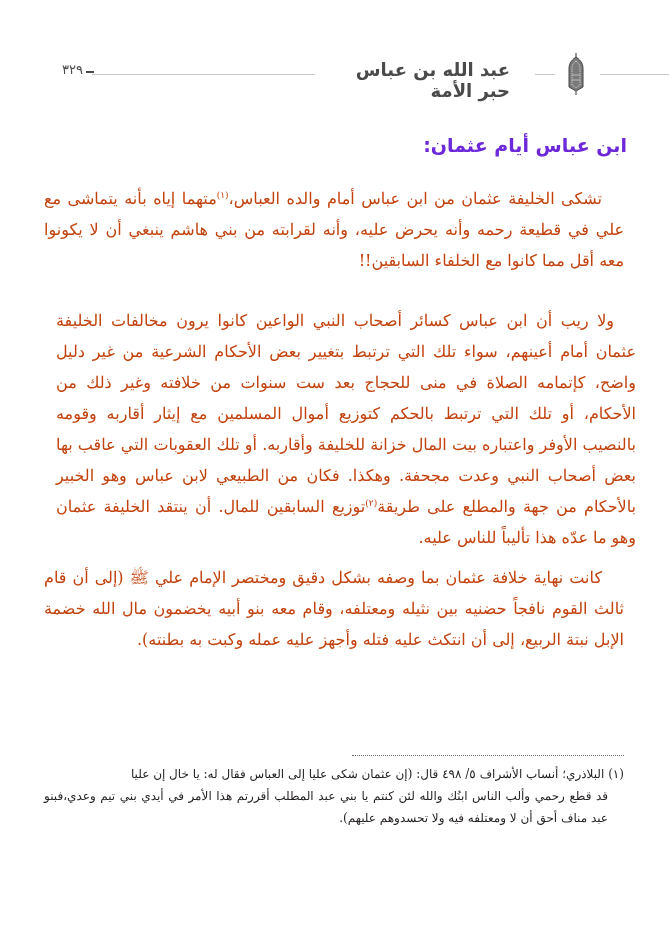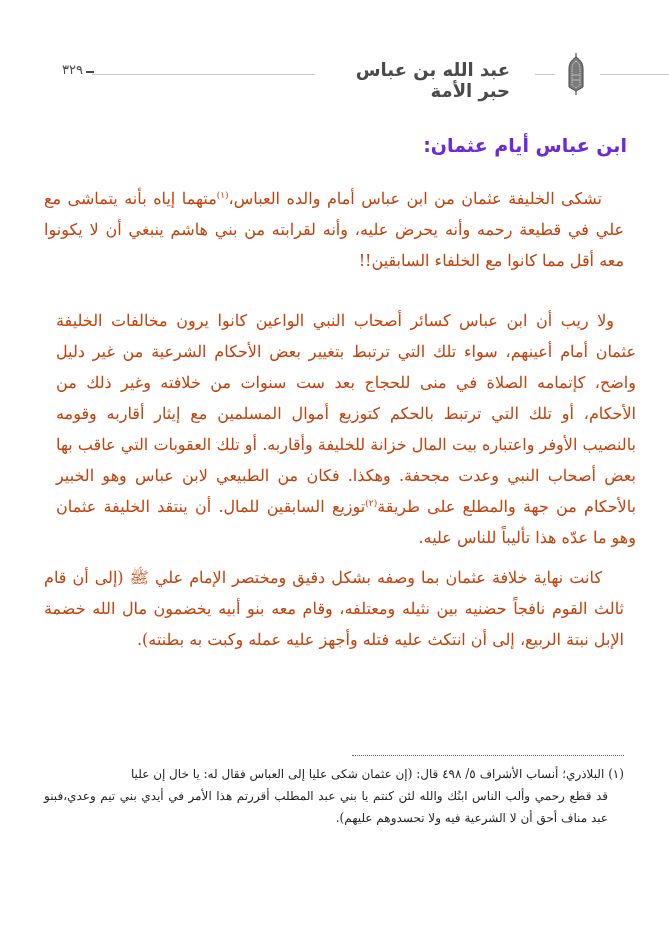--- a/index.html
+++ b/index.html
@@ -71,15 +71,15 @@
 <p class="para" style="top:562px; margin:0;">
   <span class="indent"></span><span>كانت نهاية خلافة عثمان بما وصفه بشكل دقيق ومختصر الإمام علي ﷺ (إلى أن قام ثالث القوم نافجاً حضنيه بين نثيله ومعتلفه، وقام معه بنو أبيه يخضمون مال الله خضمة الإبل نبتة الربيع، إلى أن انتكث عليه فتله وأجهز عليه عمله وكبت به بطنته).</span>
 </p>
 
 <div class="fn-rule"></div>
 
 <div class="footnotes">
   <div class="fn">
     <span>(١)</span>
     <span>البلاذري؛ أنساب الأشراف ٥/ ٤٩٨ قال: (إن عثمان شكى عليا إلى العباس فقال له: يا خال إن عليا</span>
-    <span class="fn-cont">قد قطع رحمي وألب الناس ابنُك والله لئن كنتم يا بني عبد المطلب أقررتم هذا الأمر في أيدي بني تيم وعدي،فبنو عبد مناف أحق أن لا الشرعية فيه ولا تحسدوهم عليهم).</span>
+    <span class="fn-cont">قد قطع رحمي وألب الناس ابنُك والله لئن كنتم يا بني عبد المطلب أقررتم هذا الأمر في أيدي بني تيم وعدي،فبنو عبد مناف أحق أن لا ومعتلفه فيه ولا تحسدوهم عليهم).</span>
   </div>
 </div>
 
 </body></html>

